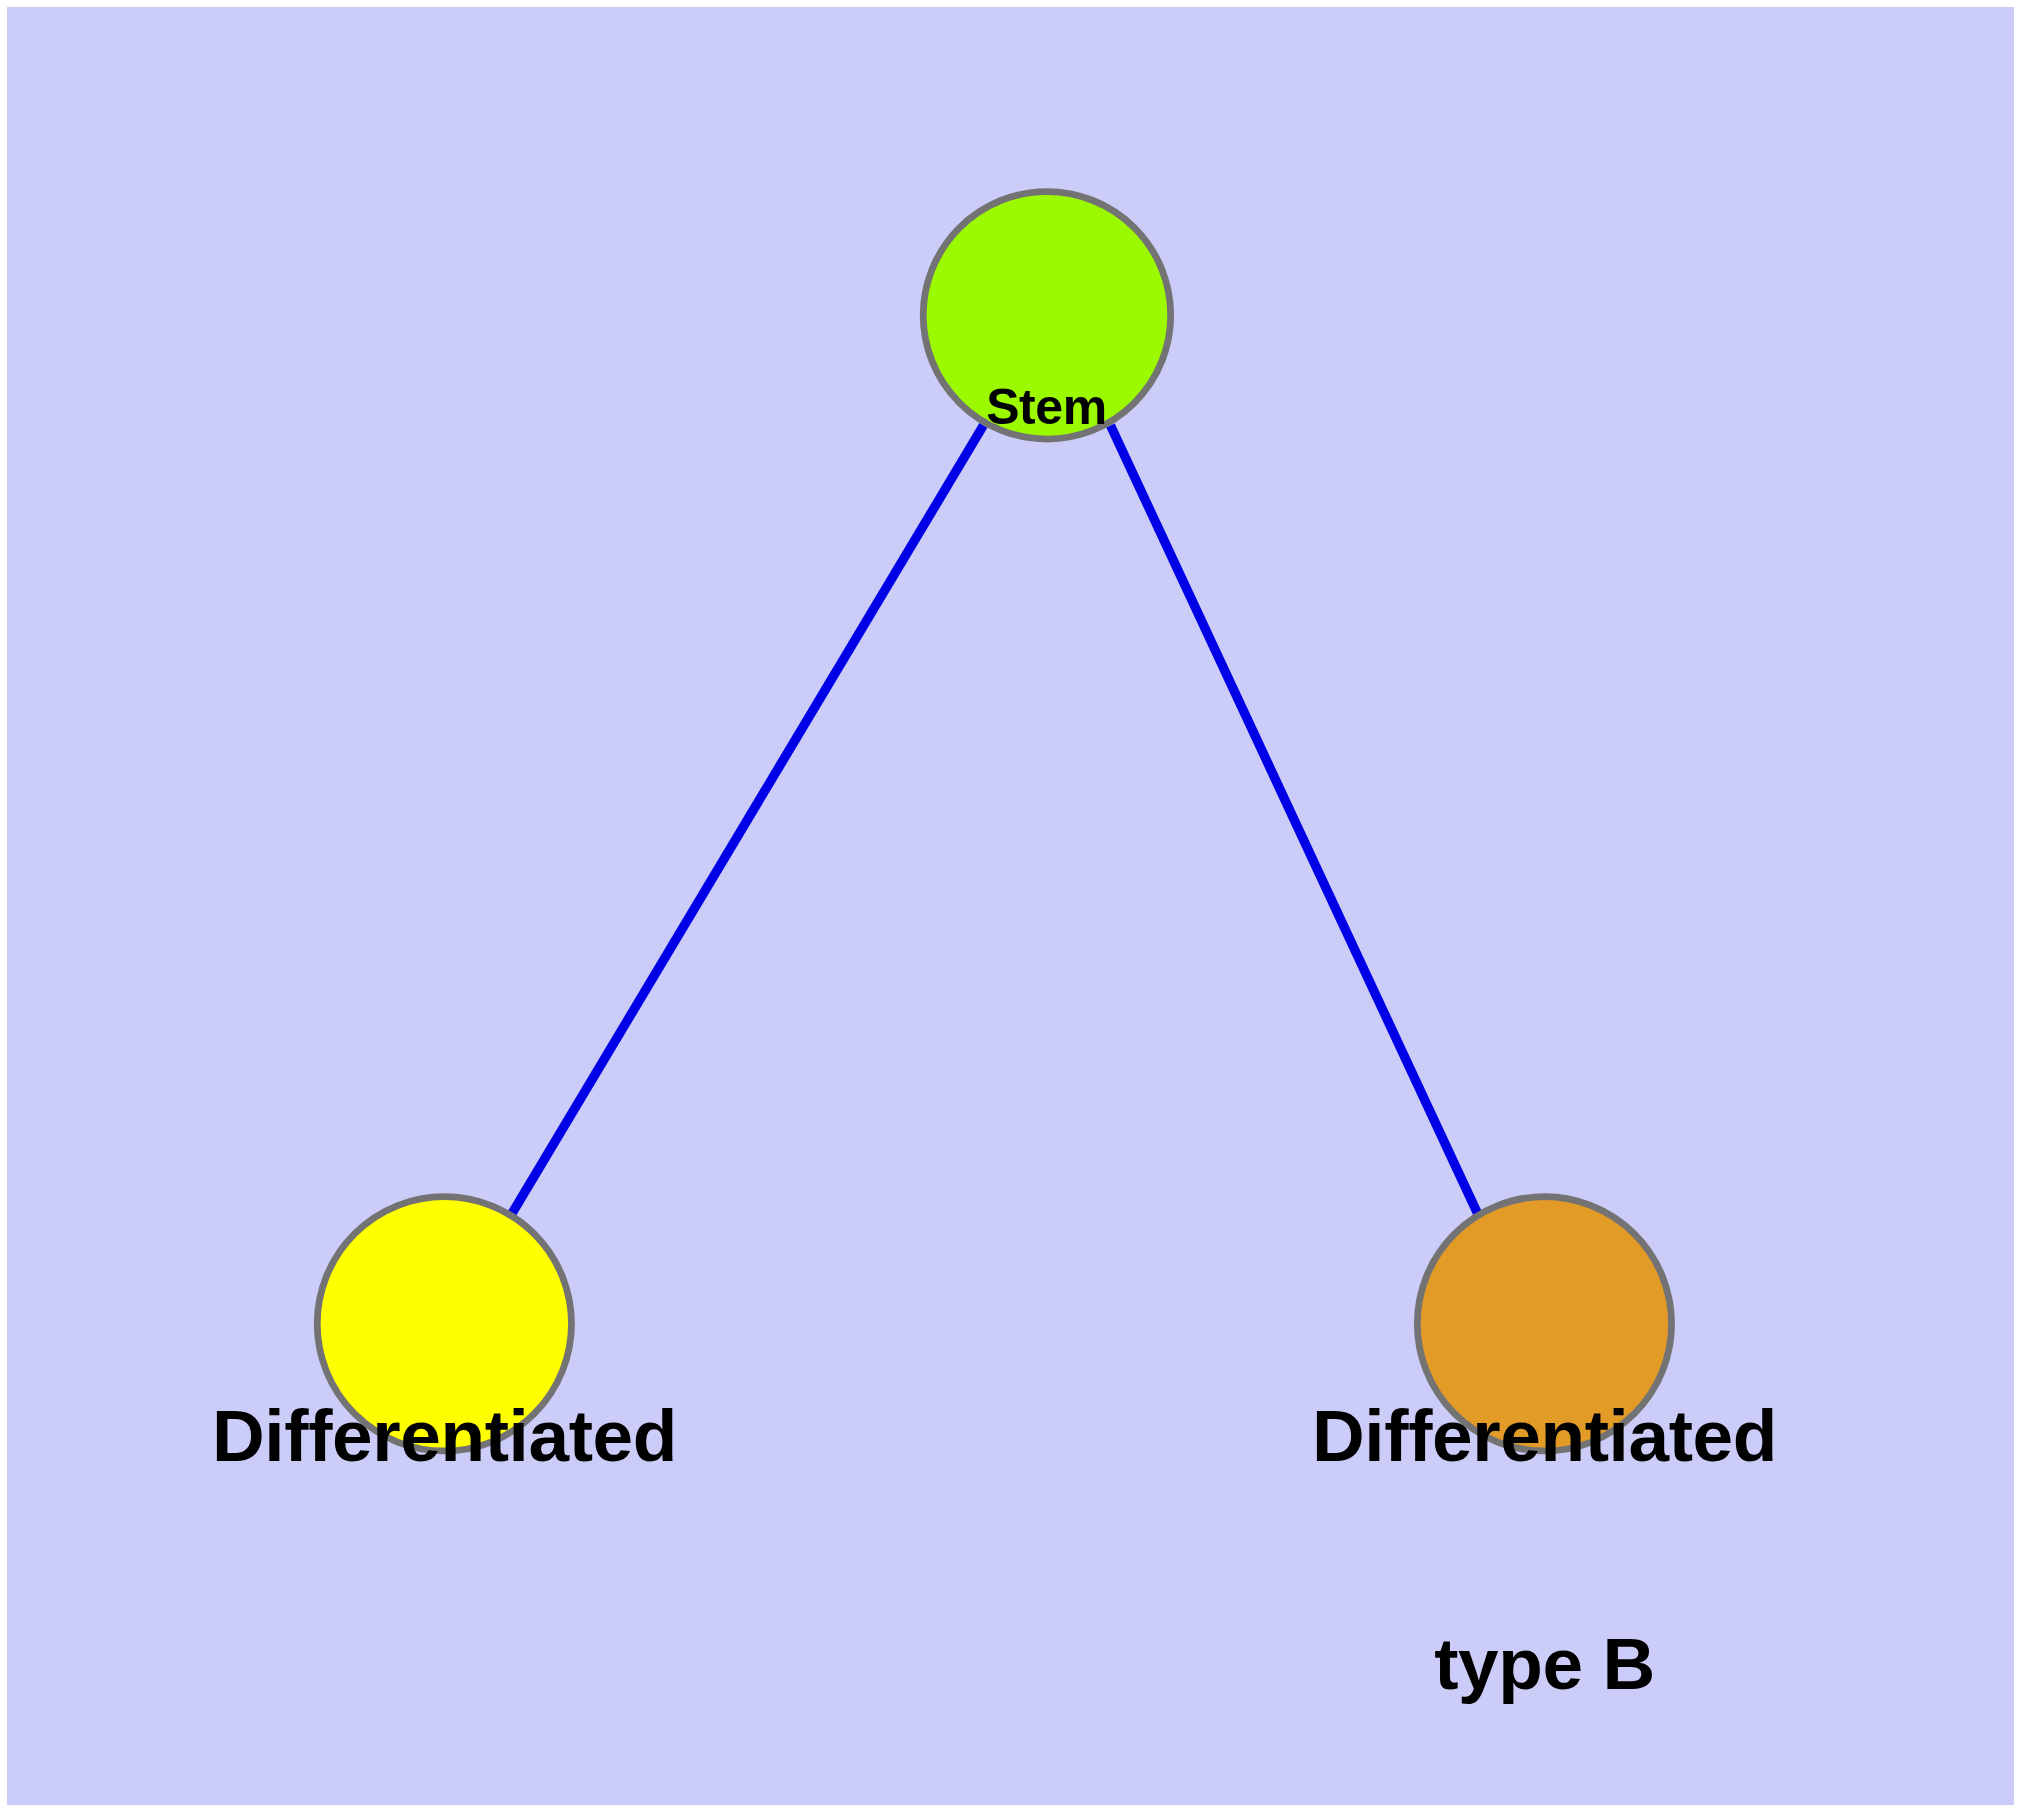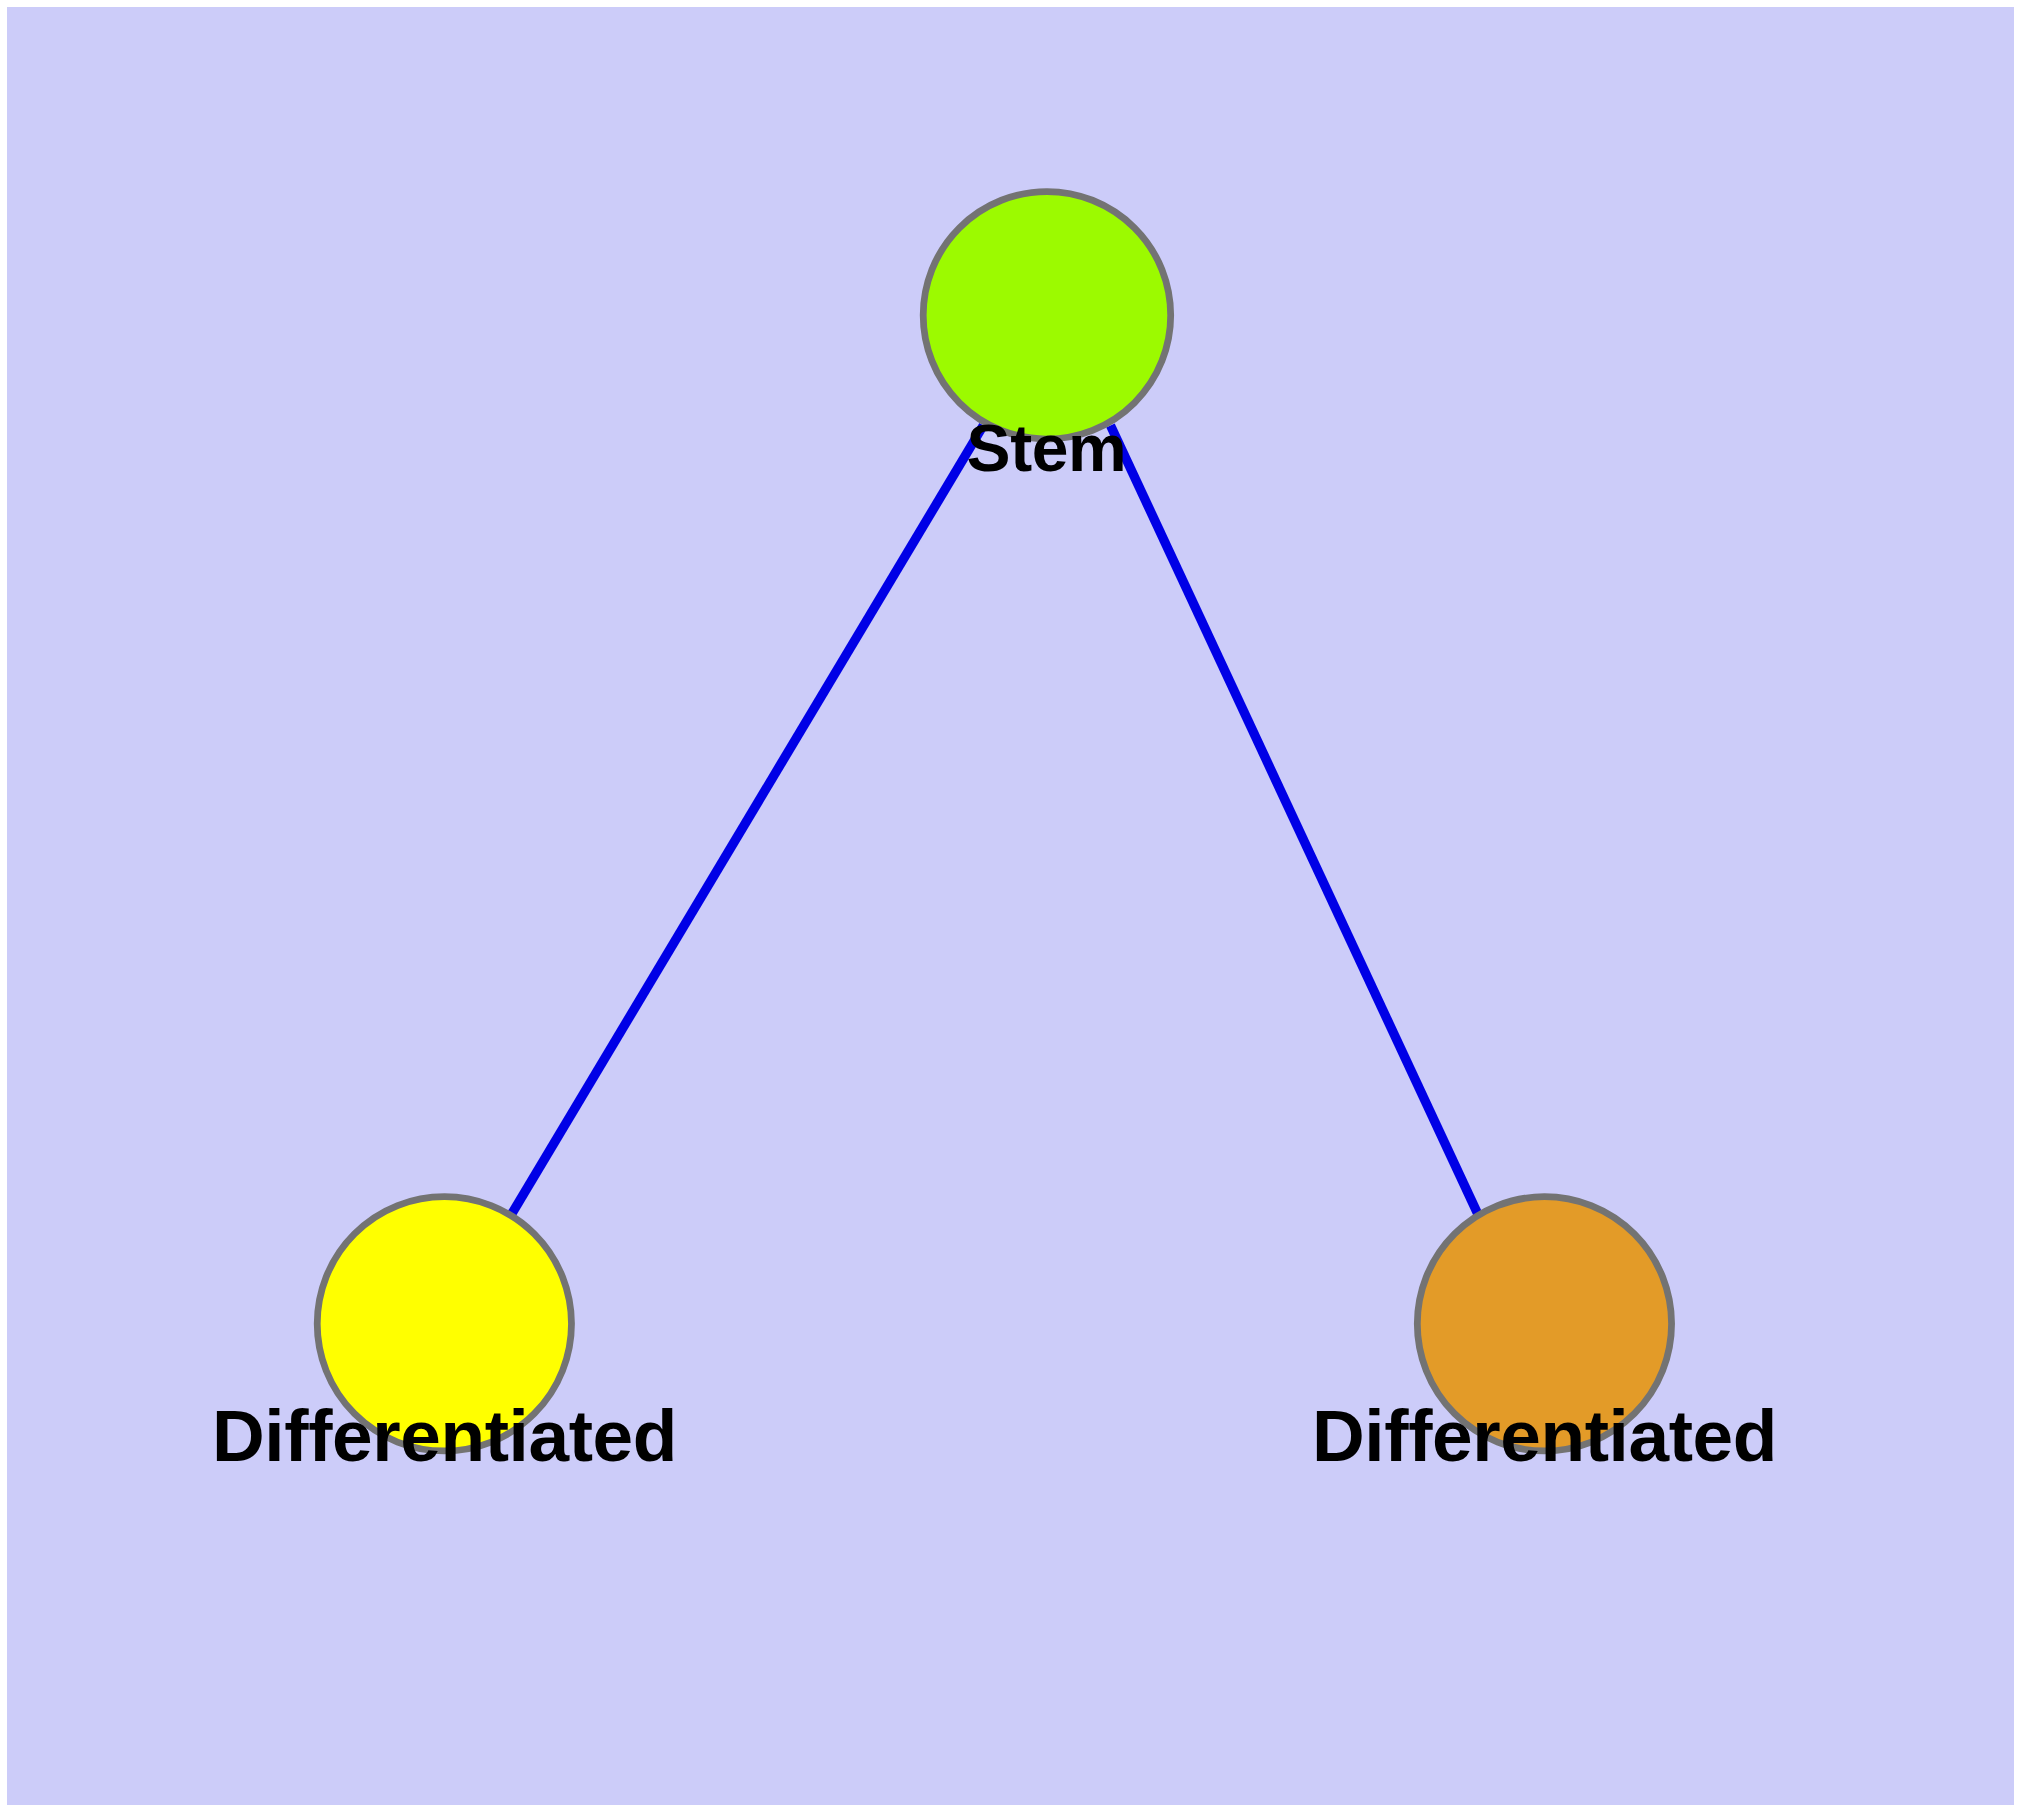--- a/index.html
+++ b/index.html
@@ -41,21 +41,21 @@
     text-align: center;
     font-family: "Liberation Sans", sans-serif;
     font-weight: bold;
     color: #000000;
     white-space: pre;
     line-height: 1.04;
     letter-spacing: -0.4px;
     pointer-events: none;
   }
   #label-stem {
-    font-size: 66px;
+    font-size: 50px;
     width: 593px;
     left: 750px;
     top: 277px;
   }
   #label-diffA {
     font-size: 73px;
     width: 763px;
     left: 63px;
     top: 1246px;
   }
@@ -89,15 +89,16 @@
   <div class="node-label" id="label-stem">
     <div>Stem</div>
   </div>
 
   <div class="node-label" id="label-diffA">
     <div>Differentiated</div>
   </div>
 
   <div class="node-label" id="label-diffB">
     <div>Differentiated</div>
+    <div>type B</div>
   </div>
 </div>
 
 
 </body></html>

